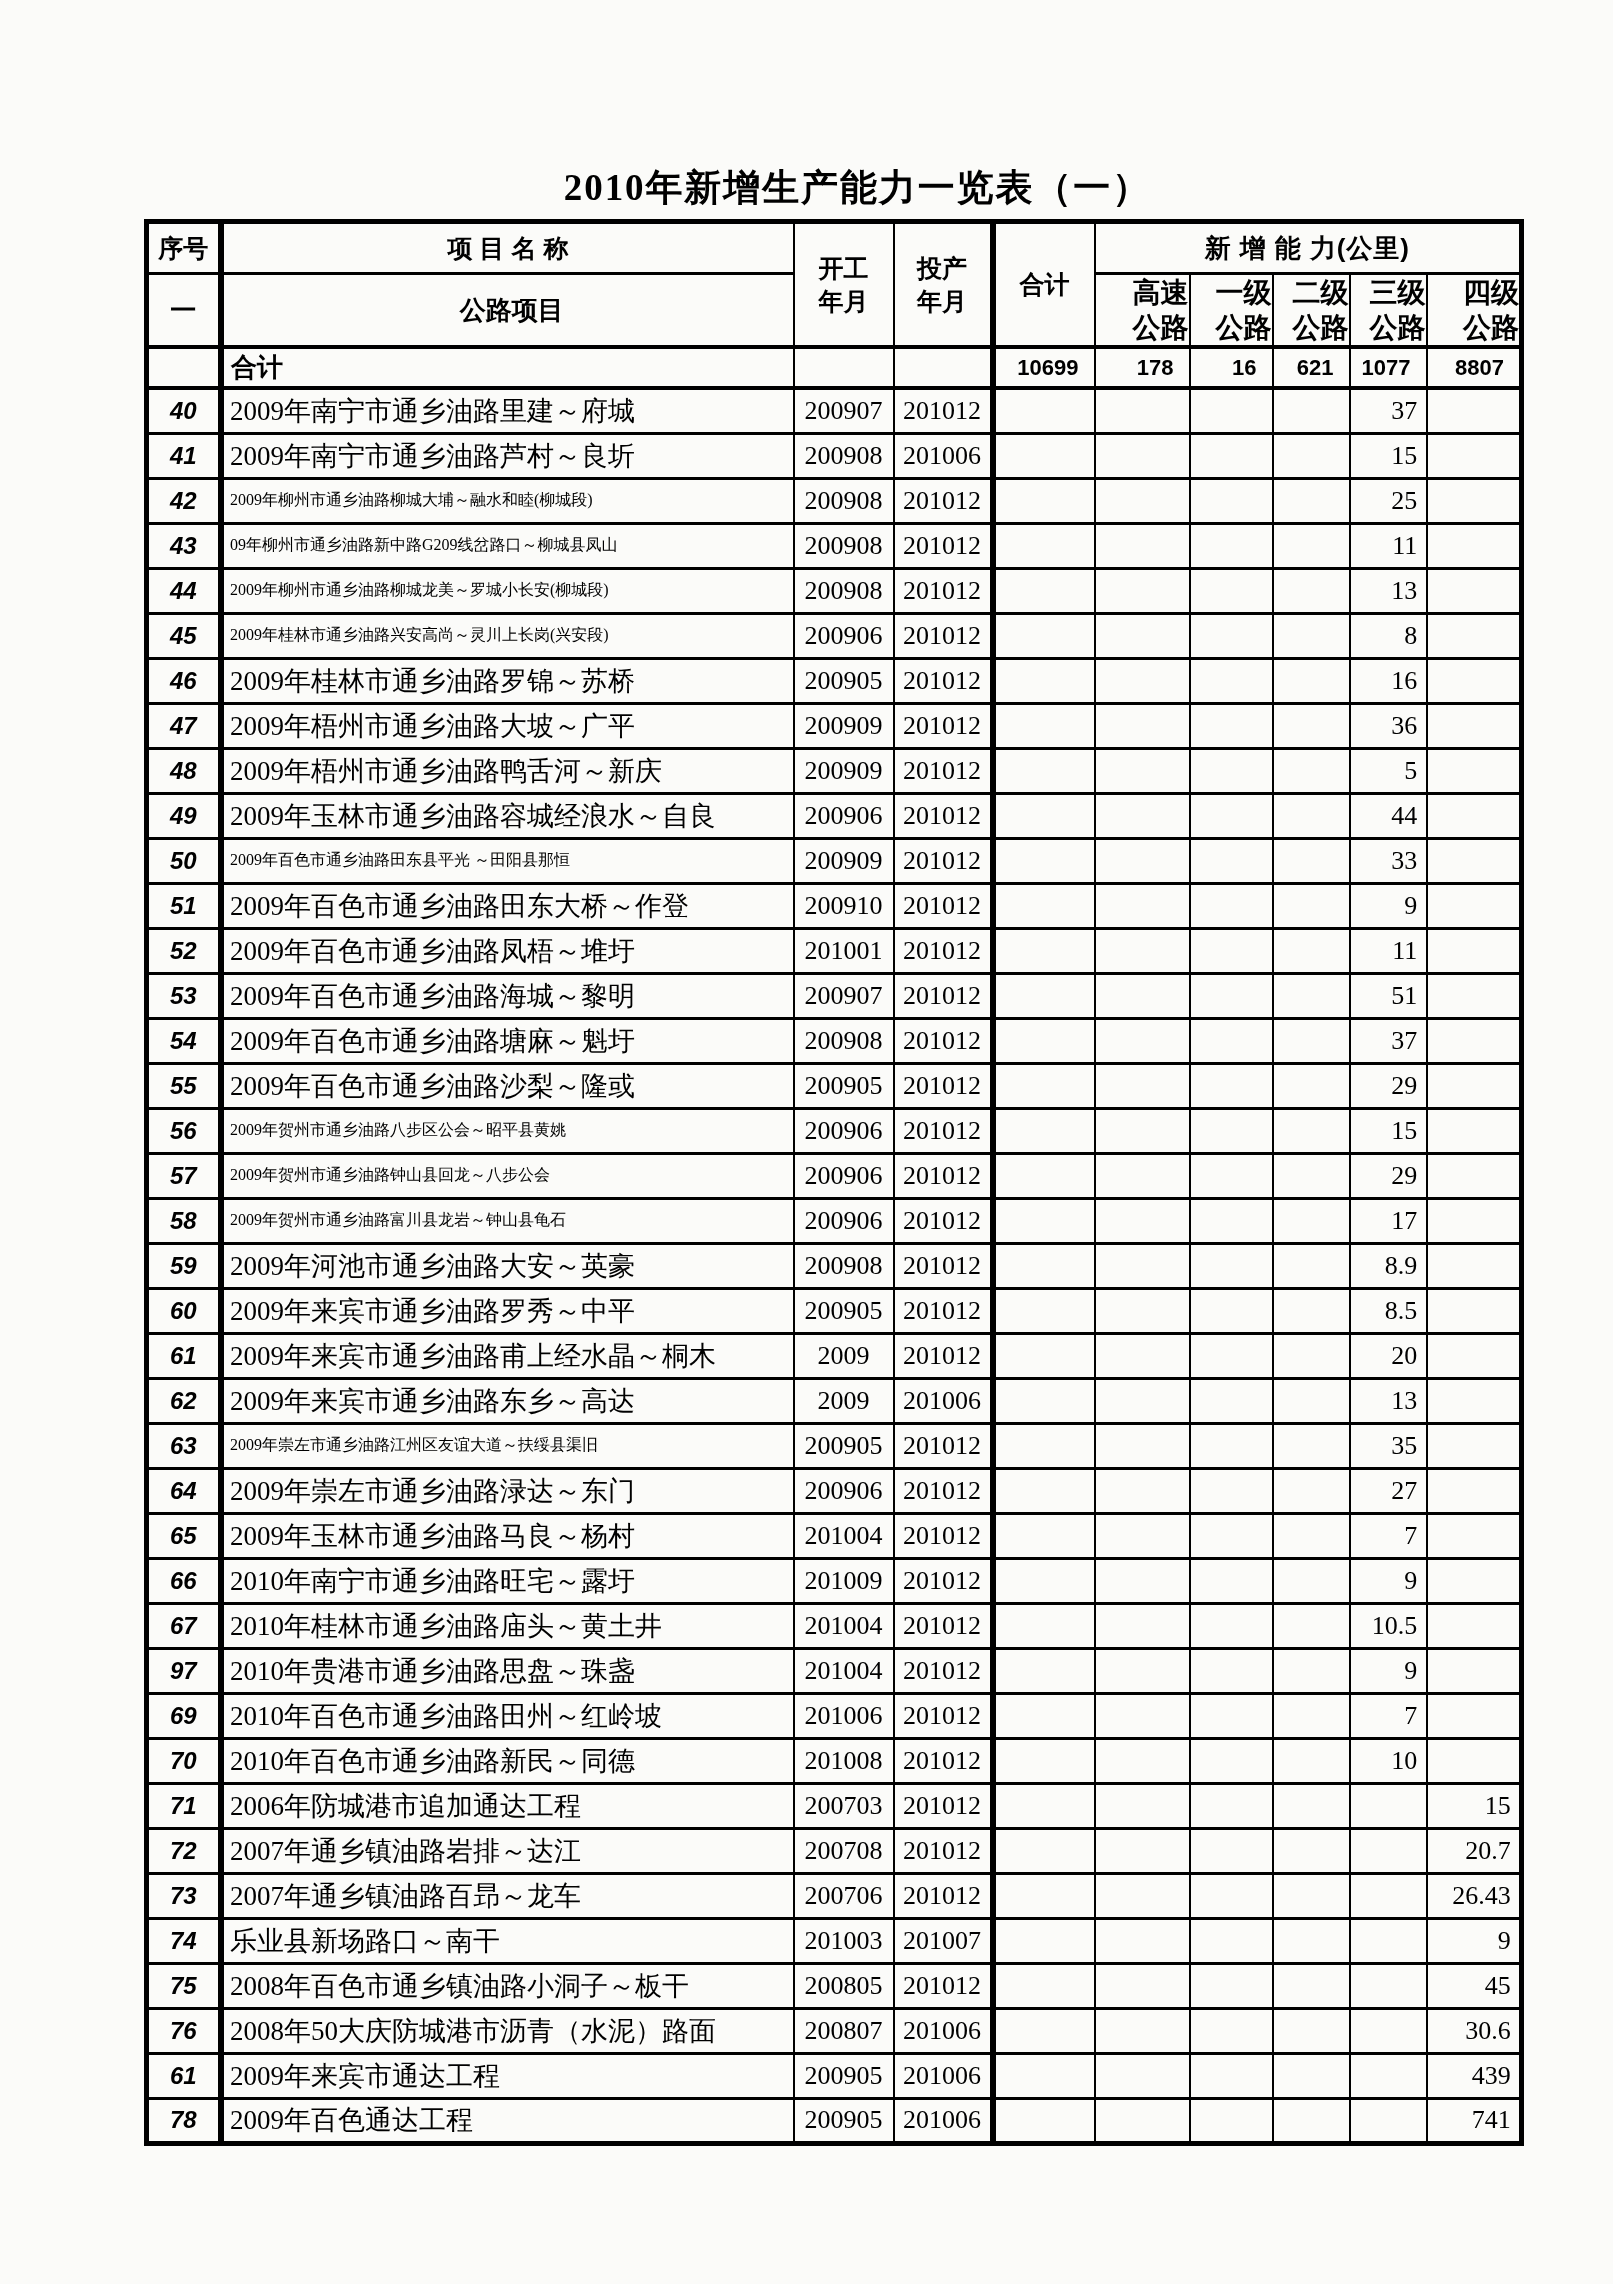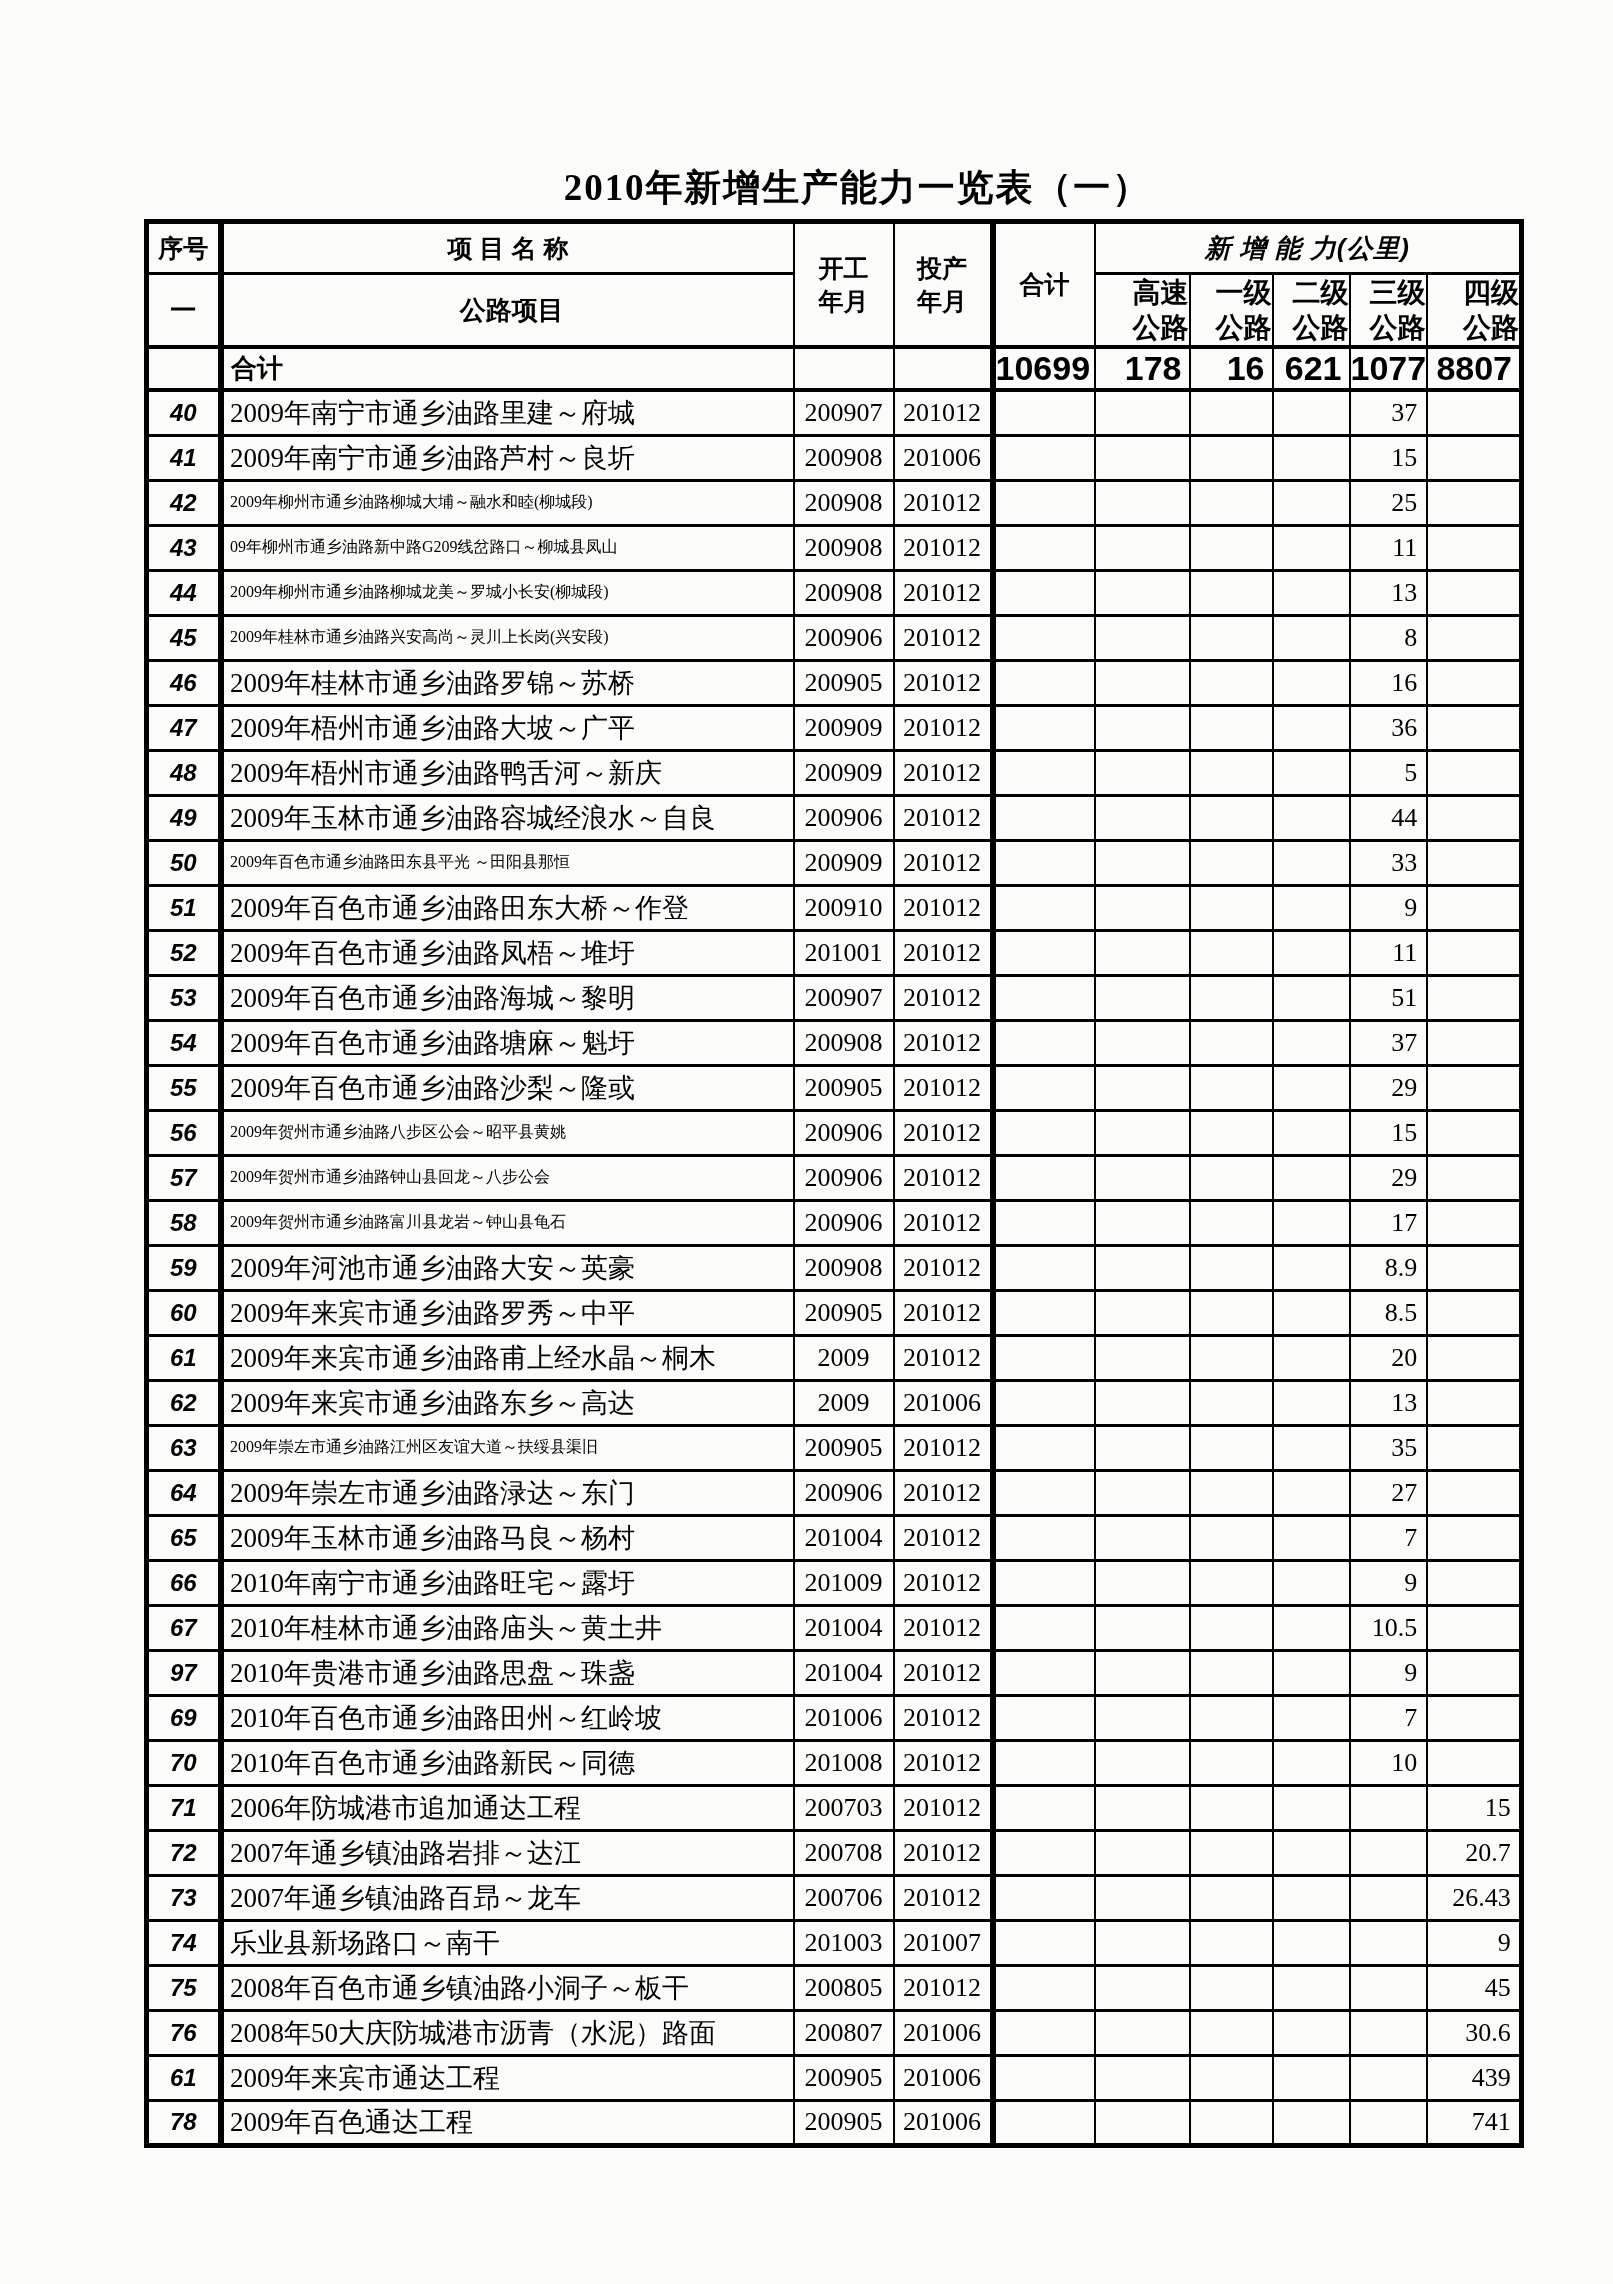--- a/index.html
+++ b/index.html
@@ -42,27 +42,27 @@
   tr.rd { height:45px; }
   tr.r2 th, th.span2 { border-bottom-width:4.6px; }
   tr.r3 td { border-bottom-width:4.6px; }
 
   .h-main, .h-sub, .h-cap, .section-seq, .section-name,
   .sum-label, .sum-val, .c-seq {
     font-family:"Liberation Sans","DejaVu Sans",sans-serif;
     font-weight:bold;
   }
   .h-main { font-size:25px; text-align:center; }
-  .h-cap  { font-size:26px; text-align:center; letter-spacing:0.9px;font-style:italic; }
+  .h-cap  { font-size:26px; text-align:center; letter-spacing:0.9px; }
   .h-sub  { font-size:28px; text-align:right; line-height:1.25; }
   .pre    { white-space:pre-line; }
   .section-seq { font-size:26px; text-align:center; }
   .section-name { font-size:26px; text-align:center; padding-left:7.4px; }
   .sum-label { font-size:26px; text-align:left; padding-left:7.4px; }
-  .sum-val { font-size:34px; text-align:right; padding-right:7px; }
+  .sum-val { font-size:22px; text-align:right; padding-right:15px; }
 
   .c-seq  { font-size:24px; text-align:center;font-style:italic; }
   .c-name { font-size:27px; text-align:left; padding-left:6.5px; white-space:nowrap; }
   .c-name.small { font-size:16px; }
   .c-date { font-size:26px; text-align:center; }
   .c-val  { font-size:26px; text-align:right; padding-right:8.3px; }
 </style>
 </head>
 <body>
 

